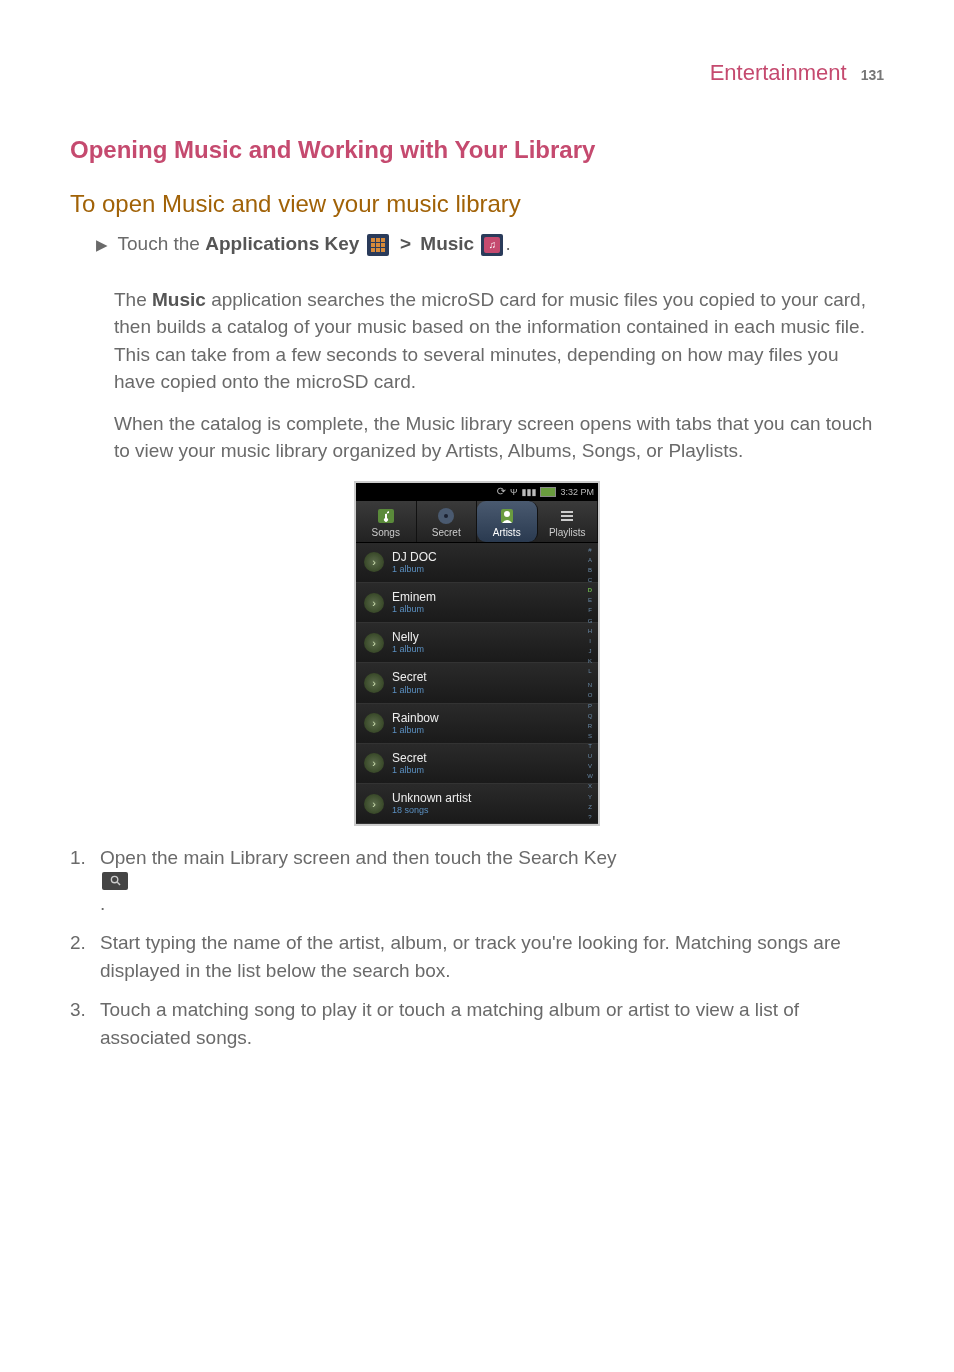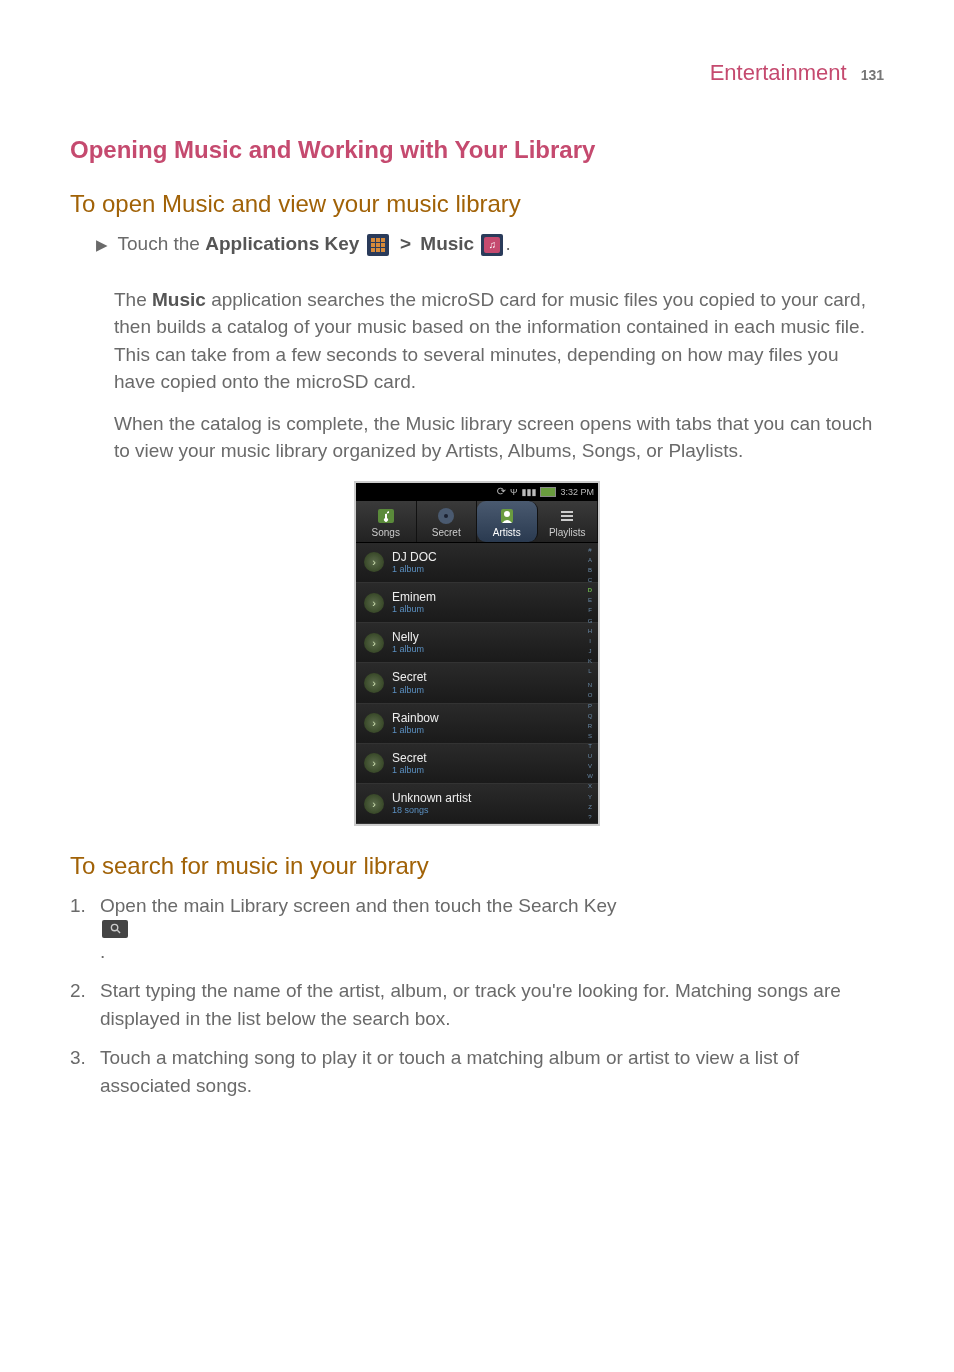--- a/index.html
+++ b/index.html
@@ -412,21 +412,20 @@
         <span>W</span>
         <span>X</span>
         <span>Y</span>
         <span>Z</span>
         <span>?</span>
       </div>
     </div>
   </div>
 
 
-  <h3 class="h3">To search for music in your library</h3>
 
   <div class="num-row">
     <span class="num-label">1.</span>
     <div>
       <span>Open the main Library screen and then touch the </span><span class="bold">Search Key</span>
       <span class="icon-box icon-search">
         <svg viewBox="0 0 12 12">
             <circle cx="5" cy="5" r="3.5" fill="none" stroke="#ccc" stroke-width="1.5"></circle>
             <line x1="8" y1="8" x2="11" y2="11" stroke="#ccc" stroke-width="1.5"></line>
           </svg>

